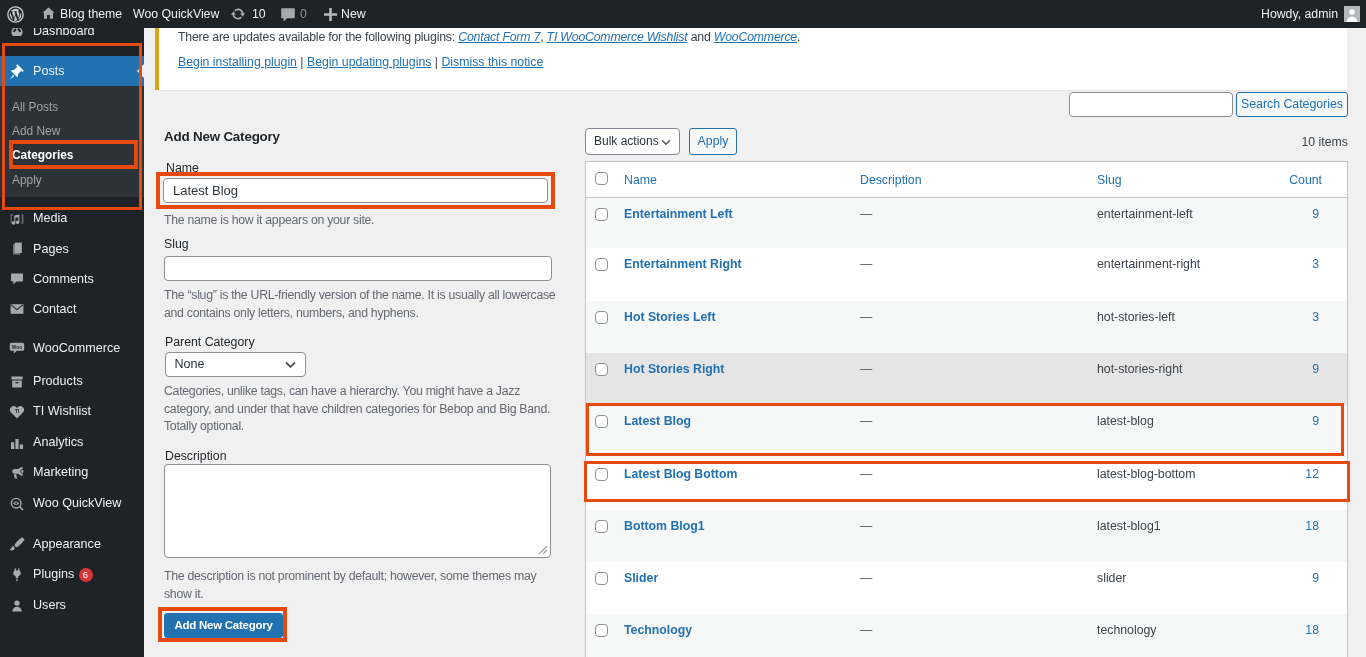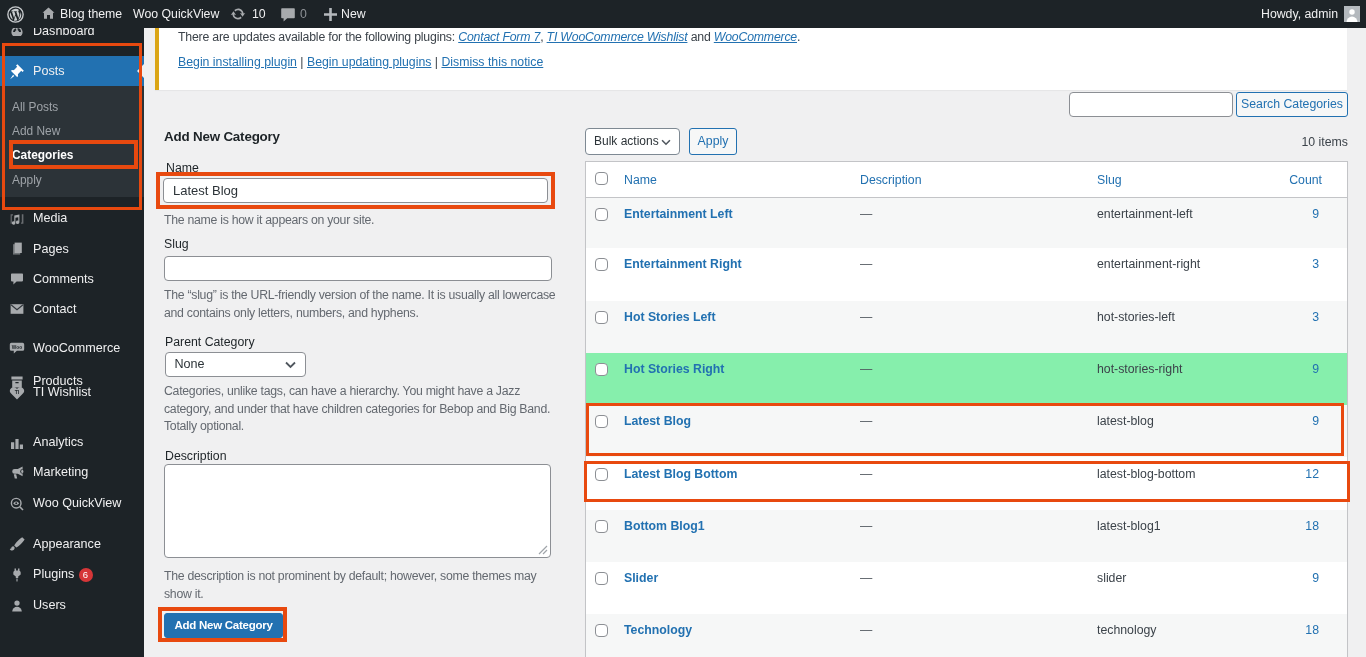--- a/index.html
+++ b/index.html
@@ -140,21 +140,21 @@
           <text x="10" y="11" font-size="6" font-weight="bold" fill="#1d2327" text-anchor="middle" font-family="Liberation Sans">Woo</text>
         </svg></span>
       <span class="txt">WooCommerce</span>
     </div>
   <div class="mi" id="mi-products" style="top:366.4px;">
       <span class="ico"><svg viewBox="0 0 20 20">
           <path fill="#a7aaad" d="M3 3h14v4H3zM4 8h12v9H4zm4 2v1.5h4V10z"></path>
         </svg></span>
       <span class="txt">Products</span>
     </div>
-  <div class="mi" id="mi-wishlist" style="top:377px;">
+  <div class="mi" id="mi-wishlist" style="top:396px;">
       <span class="ico"><svg viewBox="0 0 20 20">
           <path fill="#a7aaad" d="M10 18 2.6 10.6a4.6 4.6 0 0 1 0-6.5 4.6 4.6 0 0 1 6.5 0L10 5l.9-.9a4.6 4.6 0 0 1 6.5 0 4.6 4.6 0 0 1 0 6.5z"></path>
           <text x="10" y="11.5" font-size="6.5" font-weight="bold" fill="#1d2327" text-anchor="middle" font-family="Liberation Sans">TI</text>
         </svg></span>
       <span class="txt">TI Wishlist</span>
     </div>
   <div class="mi" id="mi-analytics" style="top:427.4px;">
       <span class="ico"><svg viewBox="0 0 20 20">
           <path fill="#a7aaad" d="M2.5 9h4v8.5h-4zm5.5-4h4v12.5H8zm5.5 7h4v5.5h-4z"></path>
         </svg></span>
@@ -269,21 +269,21 @@
       <span class="slug" style="top:9px;">entertainment-right</span>
       <span class="cnt" style="top:9px;">3</span>
     </div>
     <div class="row" style="top:138.5px; height:52.3px; background:#f6f7f7;">
       <span class="cb" style="left:9px; top:10px;"></span>
       <span class="nm" style="top:9px;">Hot Stories Left</span>
       <span class="dash" style="top:9px;">—</span>
       <span class="slug" style="top:9px;">hot-stories-left</span>
       <span class="cnt" style="top:9px;">3</span>
     </div>
-    <div class="row" style="top:190.8px; height:52.3px; background:#86efac;">
+    <div class="row" style="top:190.8px; height:52.3px; background:#e5e5e5;">
       <span class="cb" style="left:9px; top:10px;"></span>
       <span class="nm" style="top:9px;">Hot Stories Right</span>
       <span class="dash" style="top:9px;">—</span>
       <span class="slug" style="top:9px;">hot-stories-right</span>
       <span class="cnt" style="top:9px;">9</span>
     </div>
     <div class="row" style="top:243.10000000000002px; height:52.4px; background:#f6f7f7;">
       <span class="cb" style="left:9px; top:10px;"></span>
       <span class="nm" style="top:9px;">Latest Blog</span>
       <span class="dash" style="top:9px;">—</span>

